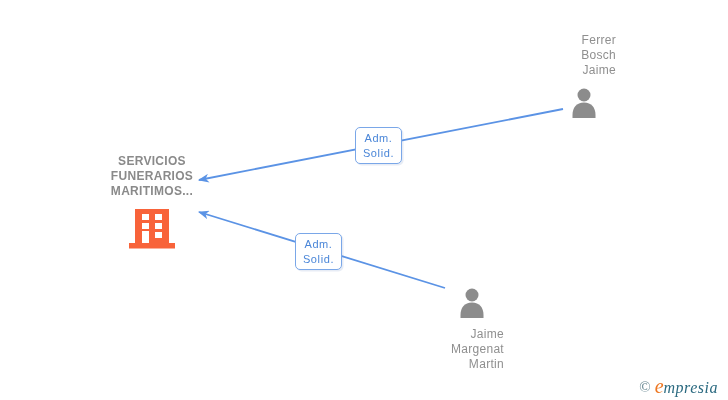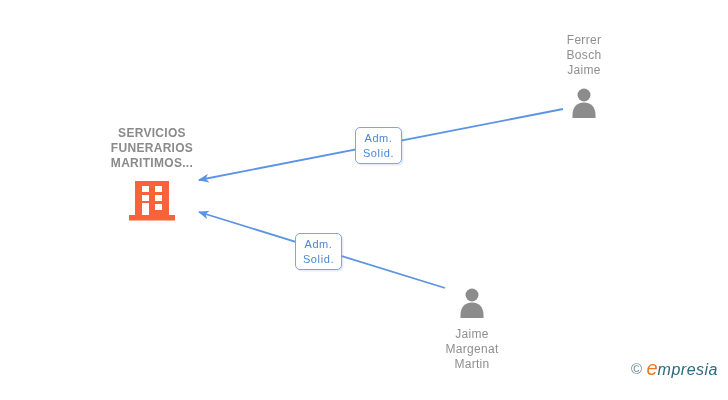--- a/index.html
+++ b/index.html
@@ -29,39 +29,39 @@
     color:var(--label-blue);font-size:11px;line-height:15px;
     letter-spacing:.6px;text-align:center;padding-top:3px;
     cursor:pointer;
   }
   .edge-label-1{left:355px;top:127px;}
   .edge-label-2{left:295px;top:233px;}
 
   .company-node{position:absolute;left:90px;top:126px;width:124px;text-align:center;cursor:pointer;}
   .company-name{
     color:var(--company-gray);font-size:12px;font-weight:bold;
-    line-height:15px;letter-spacing:.3px;
+    line-height:15px;letter-spacing:.3px;margin-top:28px;
   }
   .building{display:block;margin:10px auto 0 auto;}
   .building .solid{fill:var(--building-orange);}
   .building .cut{fill:#ffffff;}
 
   .person-node{position:absolute;width:64px;text-align:center;cursor:pointer;}
   .person-1{left:552px;top:33px;}
   .person-2{left:440px;top:288px;}
   .person-name{
-    color:var(--person-gray);font-size:12px;line-height:15px;letter-spacing:.3px;
+    color:var(--person-gray);font-size:12px;line-height:15px;letter-spacing:.3px;text-align:right;
   }
   .person-1 .person-icon{margin:10px auto 0 auto;display:block;}
   .person-2 .person-icon{margin:0 auto 9px auto;display:block;}
   .person-icon path,.person-icon circle{fill:var(--icon-gray);}
 
   .brand-footer{
-    position:absolute;right:10px;bottom:20px;
-    font-family:Liberation Sans, sans-serif;font-style:italic;white-space:nowrap;
+    position:absolute;right:10px;bottom:2px;
+    font-family:Liberation Serif, serif;font-style:italic;white-space:nowrap;
   }
   .brand-footer .copyright{color:var(--copyright-gray);font-style:normal;font-size:15px;vertical-align:1px;}
   .brand-footer .brand-initial{color:var(--logo-orange);font-size:20px;}
   .brand-footer .brand-rest{color:var(--logo-teal);font-size:16px;letter-spacing:.5px;}
 </style>
 </head>
 <body>
 
 <div class="canvas">
 

